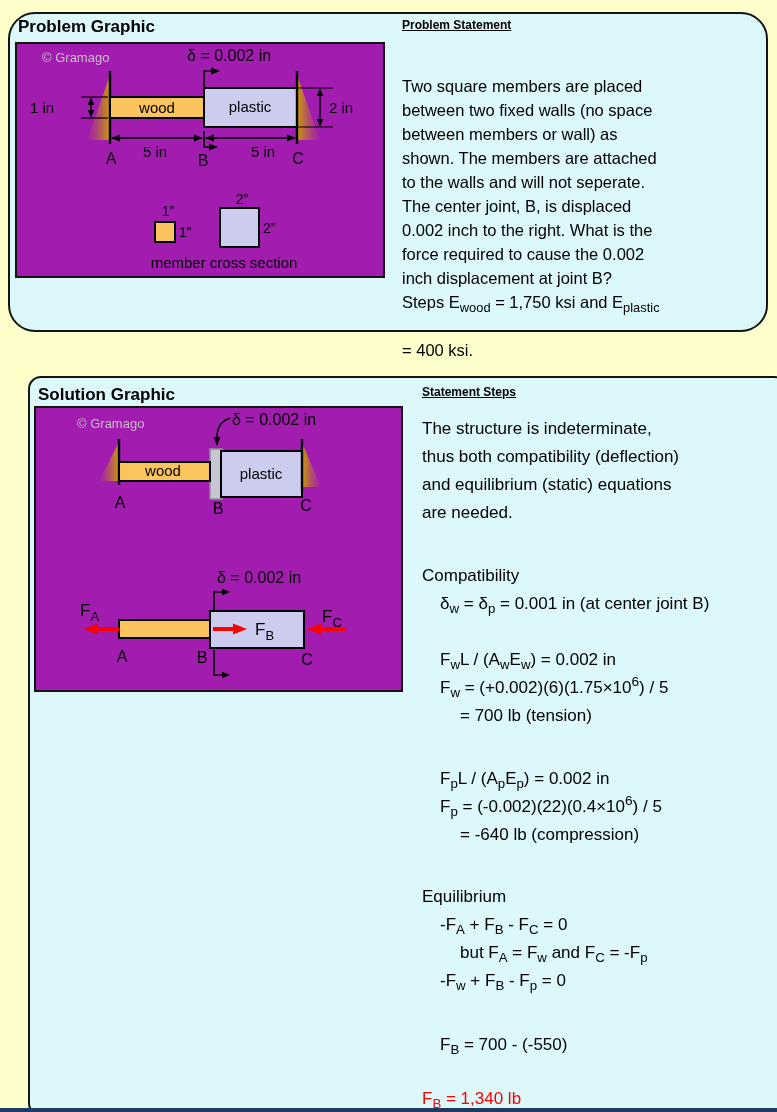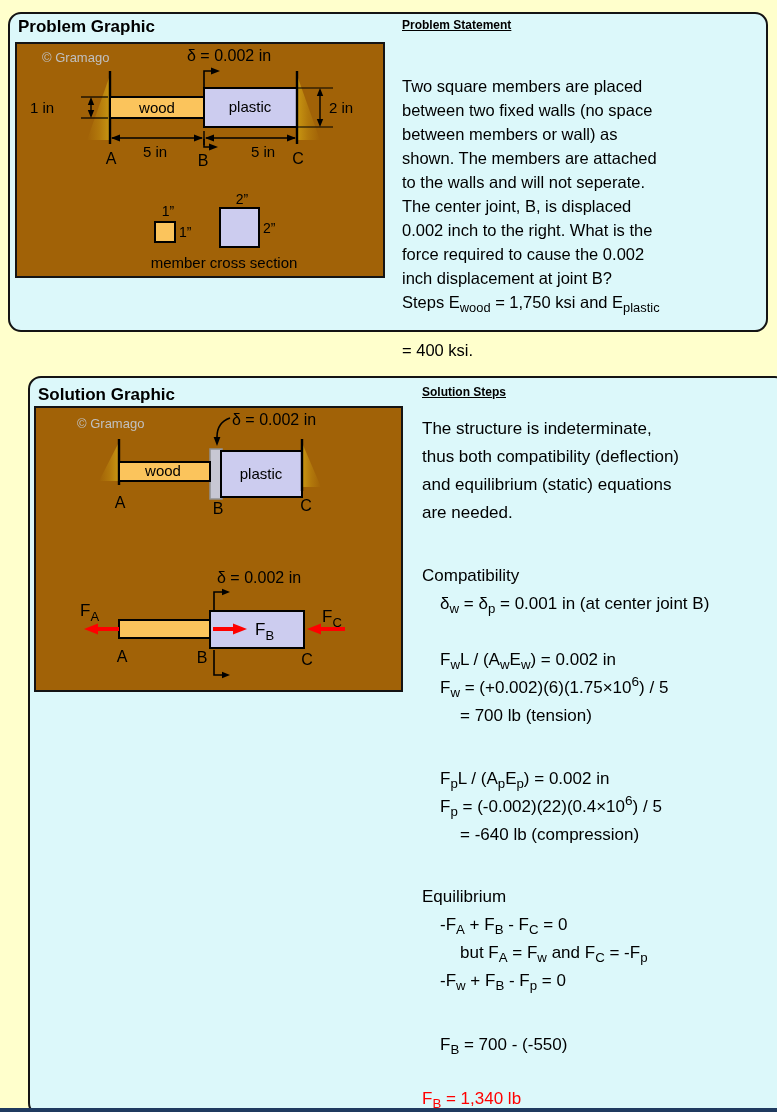--- a/index.html
+++ b/index.html
@@ -5,25 +5,25 @@
   html,body{margin:0;padding:0;}
   body{
     position:relative;width:777px;height:1112px;overflow:hidden;
     background:#FFFFCC;
     font-family:"Liberation Sans", sans-serif;color:#000;
   }
   .panel{
     position:absolute;left:8px;width:756px;
     background:#DCF8FA;border:2px solid #141414;border-radius:13px;
   }
-  #panel-problem{top:12px;height:316px;}
+  #panel-problem{top:12px;height:316px;border-radius:27px;}
   #panel-solution{top:376px;height:736px;margin-left:20px;}
   .gtitle{position:absolute;left:8px;top:3px;font-size:17px;font-weight:bold;}
   #solution-gtitle{top:7px;}
-  .gbox{position:absolute;background:#a16207;border:2px solid #141414;}
+  .gbox{position:absolute;background:#a21caf;border:2px solid #141414;}
   #pbox{left:5px;top:28px;width:366px;height:232px;}
   #sbox{left:4px;top:28px;width:365px;height:282px;}
   .col-title{position:absolute;left:392px;font-size:12px;font-weight:bold;text-decoration:underline;}
   #ps-title{top:4px;}
   #ss-title{top:7px;}
   .ps-text{
     position:absolute;left:392px;top:36px;width:378px;
     font-size:16.5px;line-height:24px;white-space:pre-line;
   }
   .sol-block{position:absolute;left:392px;width:380px;font-size:17px;line-height:28px;}
@@ -211,21 +211,21 @@
       <text x="166" y="255" font-size="16" text-anchor="middle">B</text>
       <text x="271" y="257" font-size="16" text-anchor="middle">C</text>
 
       <g stroke="#000" stroke-width="1.6" fill="none">
         <path d="M178,242 V267 H187"></path>
       </g>
       <polygon points="194,267 186,263.8 186,270.2" fill="#000"></polygon>
     </svg>
   </div>
 
-  <div class="col-title" id="ss-title">Solution Steps</div>
+  <div class="col-title" id="ss-title">Statement Steps</div>
 
   <div class="sol-block pre" style="top:37px;">The structure is indeterminate,
 thus both compatibility (deflection)
 and equilibrium (static) equations
 are needed.</div>
 
   <div class="sol-block" style="top:184px;">Compatibility</div>
   <div class="sol-block eq" style="top:212px;"><span>δ</span><sub>w</sub><span> = δ</span><sub>p</sub><span> = 0.001 in (at center joint B)</span></div>
 
   <div class="sol-block" style="top:268px;">

